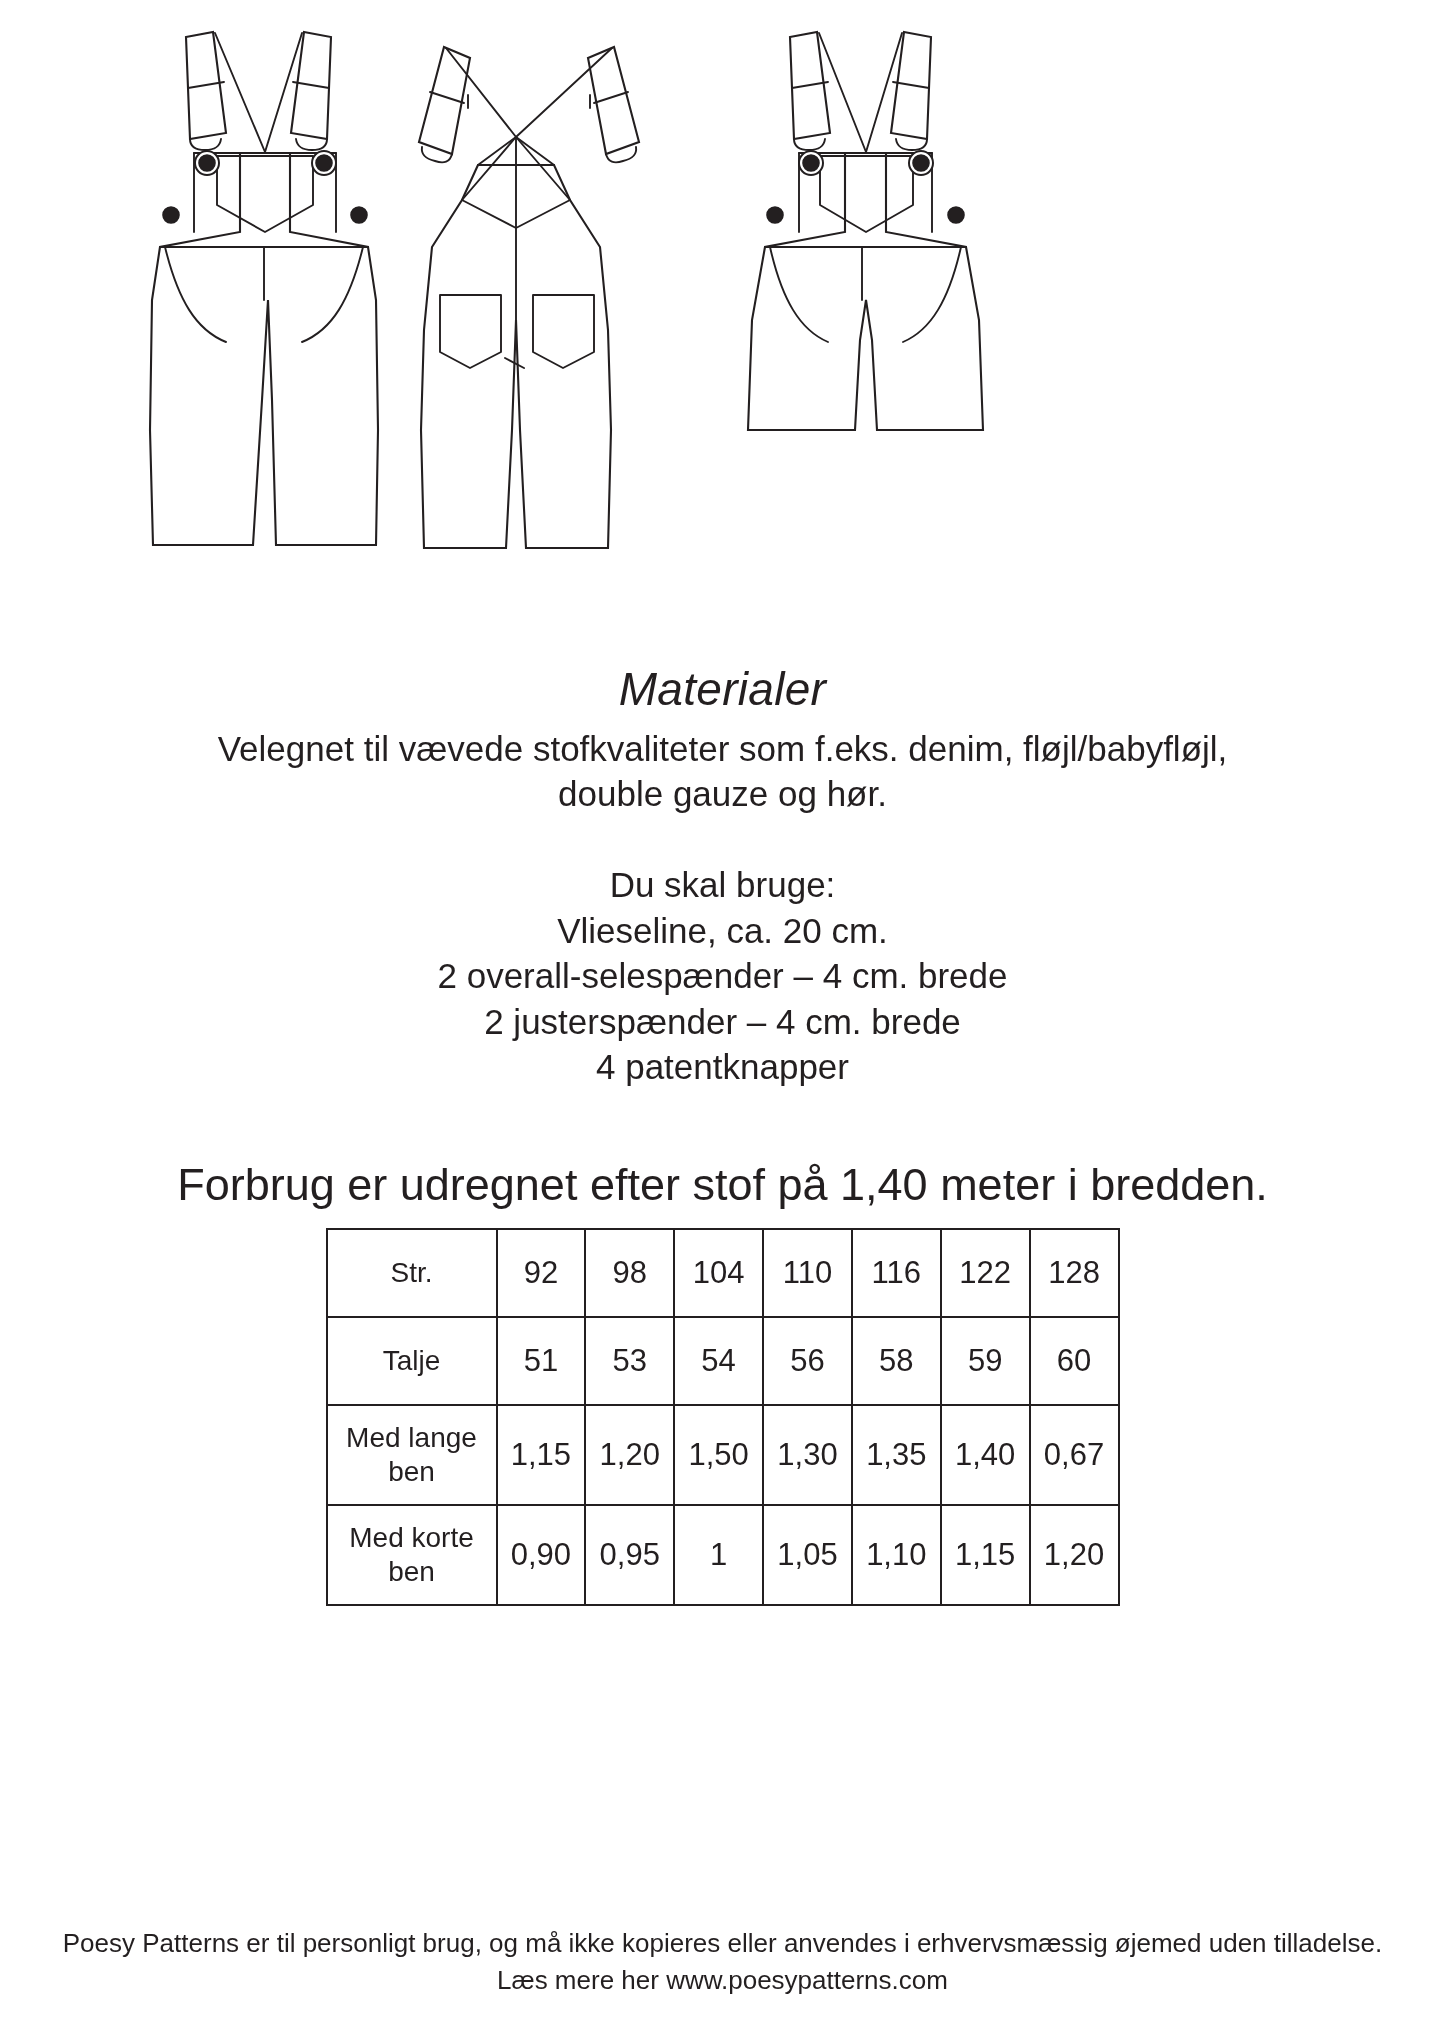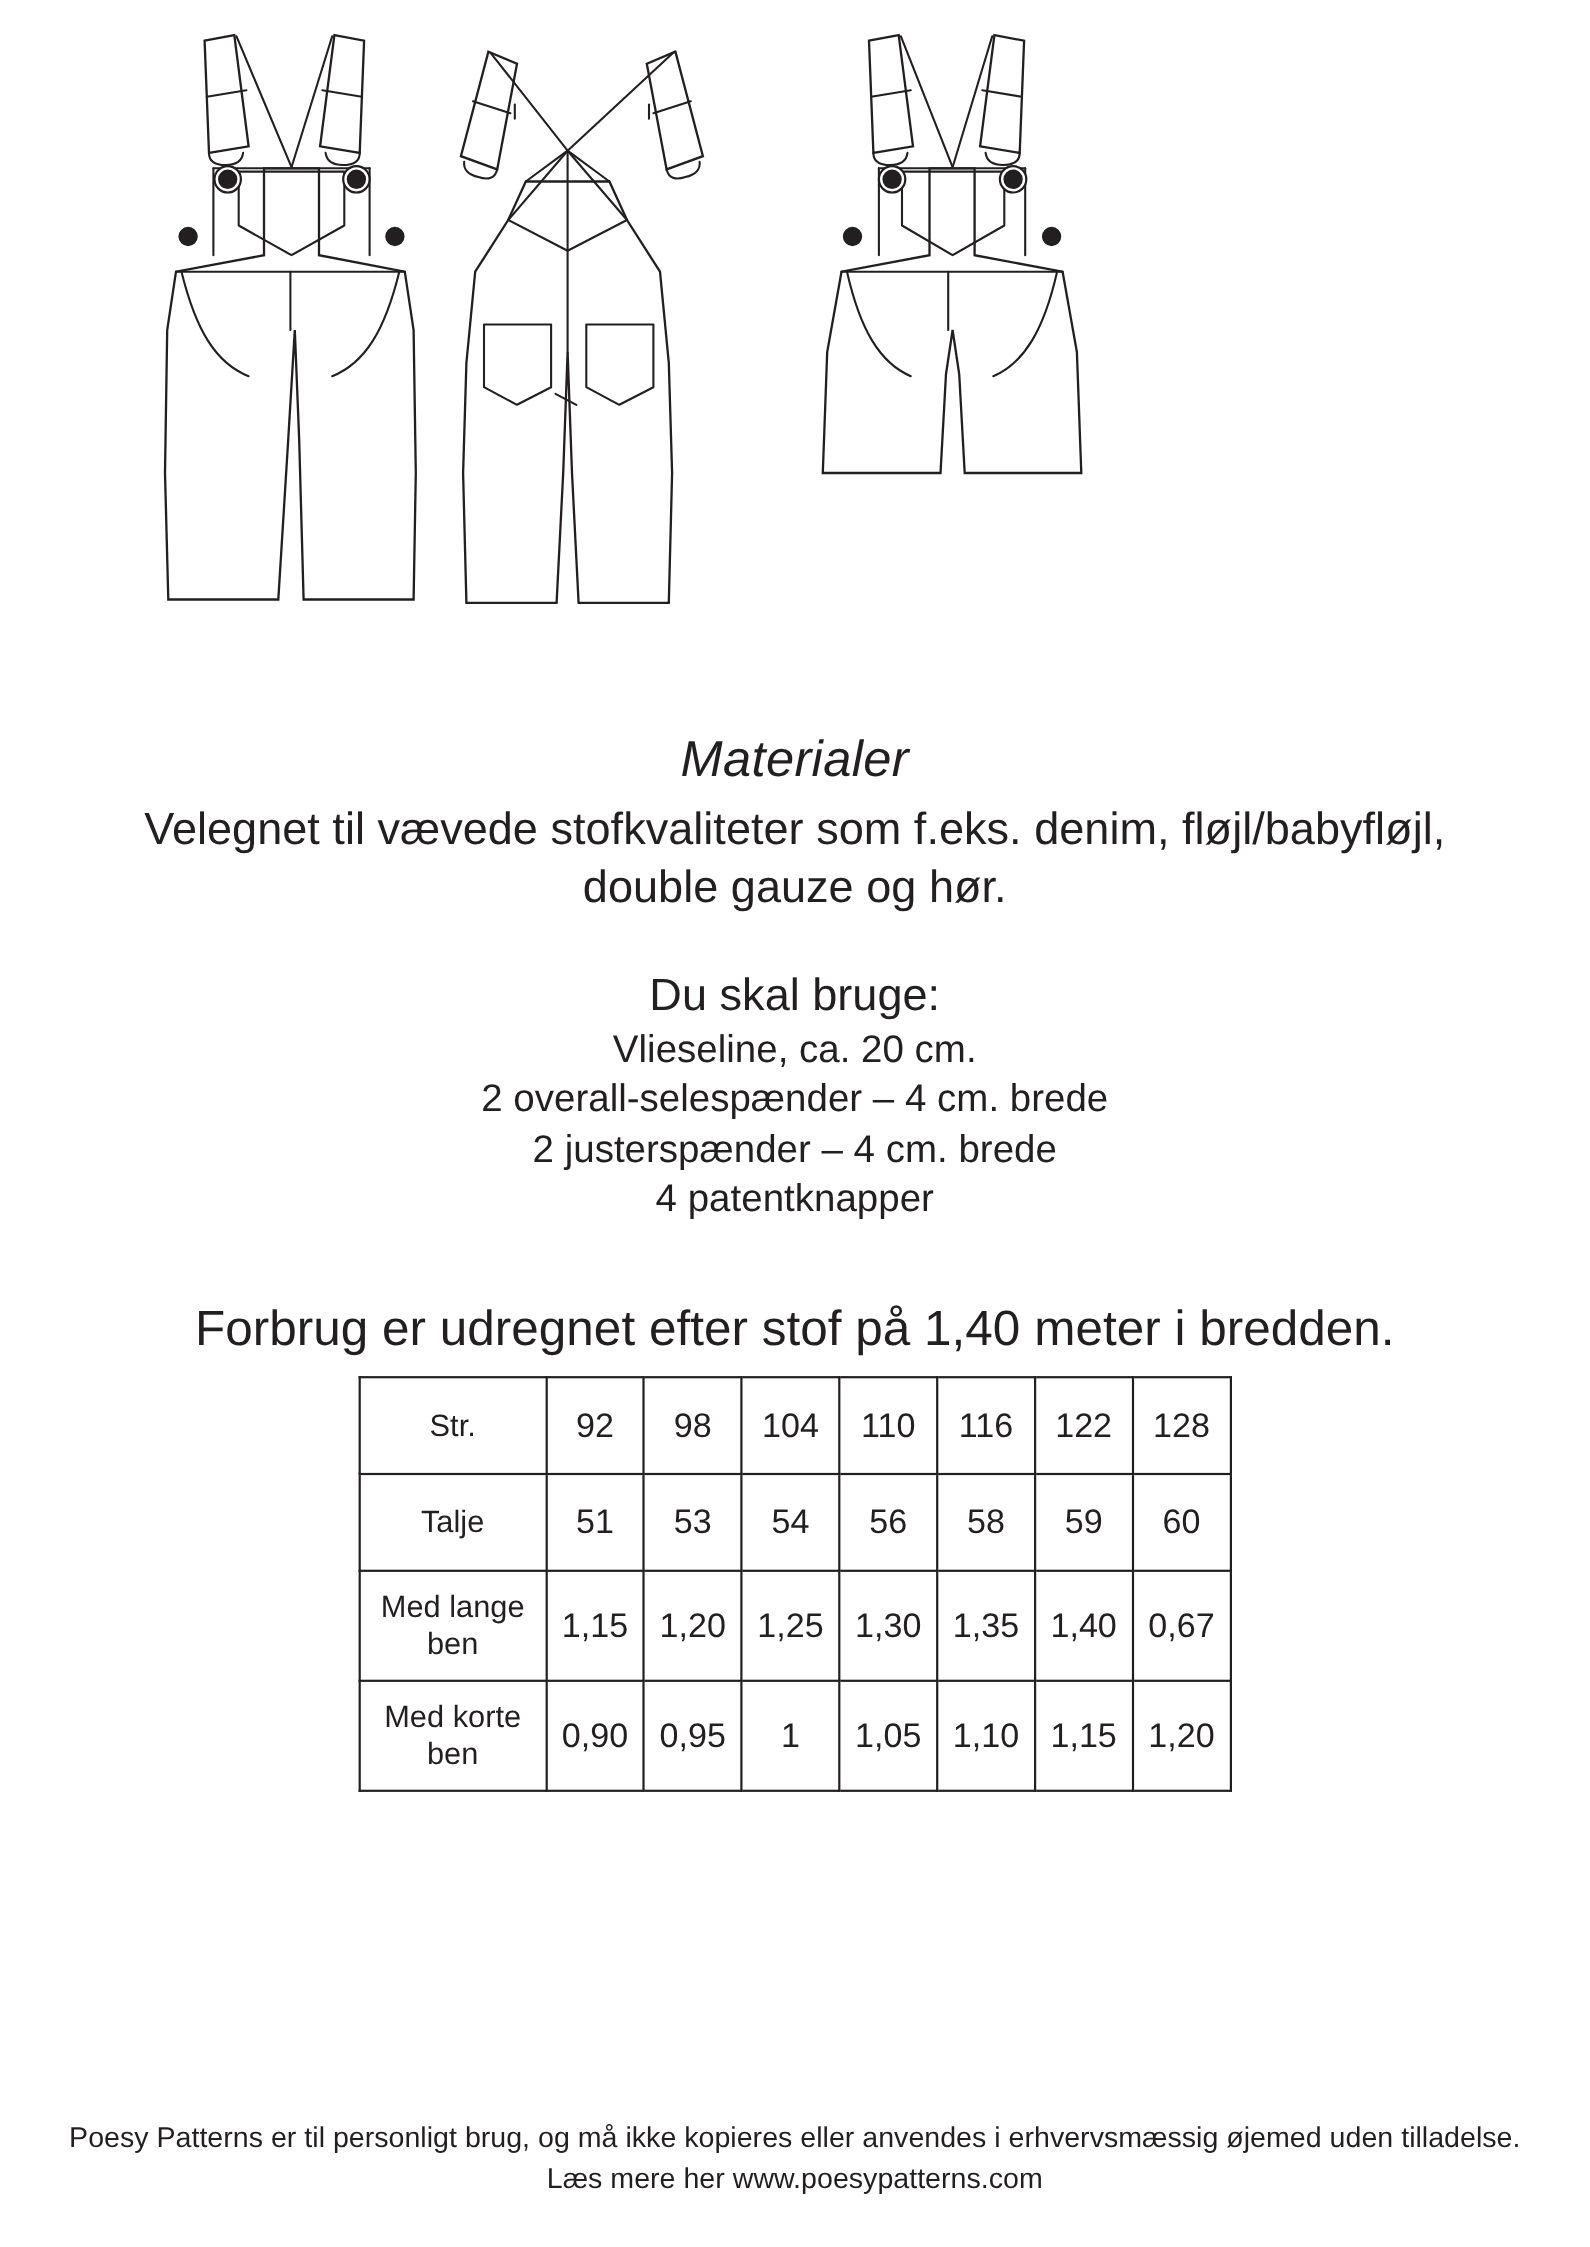--- a/index.html
+++ b/index.html
@@ -73,21 +73,21 @@
     font-size: 46px;
     font-weight: 400;
     letter-spacing: 0.3px;
     margin: 0 0 10px 0;
     padding-top: 42px;
     line-height: 1.2;
     color: #231f20;
     font-style: italic;
   }
   .para {
-    font-size: 41px;
+    font-size: 35px;
     line-height: 1.28;
     margin: 0;
     padding: 0 115px;
     color: #231f20;
     font-weight: 400;
   }
   .para.tight {
     padding: 0 60px;
   }
   .spacer-md { height: 46px; }
@@ -356,21 +356,21 @@
             <td>54</td>
             <td>56</td>
             <td>58</td>
             <td>59</td>
             <td>60</td>
           </tr>
           <tr class="r-lange">
             <td class="row-head">Med lange ben</td>
             <td>1,15</td>
             <td>1,20</td>
-            <td>1,25</td>
+            <td>1,50</td>
             <td>1,30</td>
             <td>1,35</td>
             <td>1,40</td>
             <td>0,67</td>
           </tr>
           <tr class="r-korte">
             <td class="row-head">Med korte ben</td>
             <td>0,90</td>
             <td>0,95</td>
             <td>1</td>

